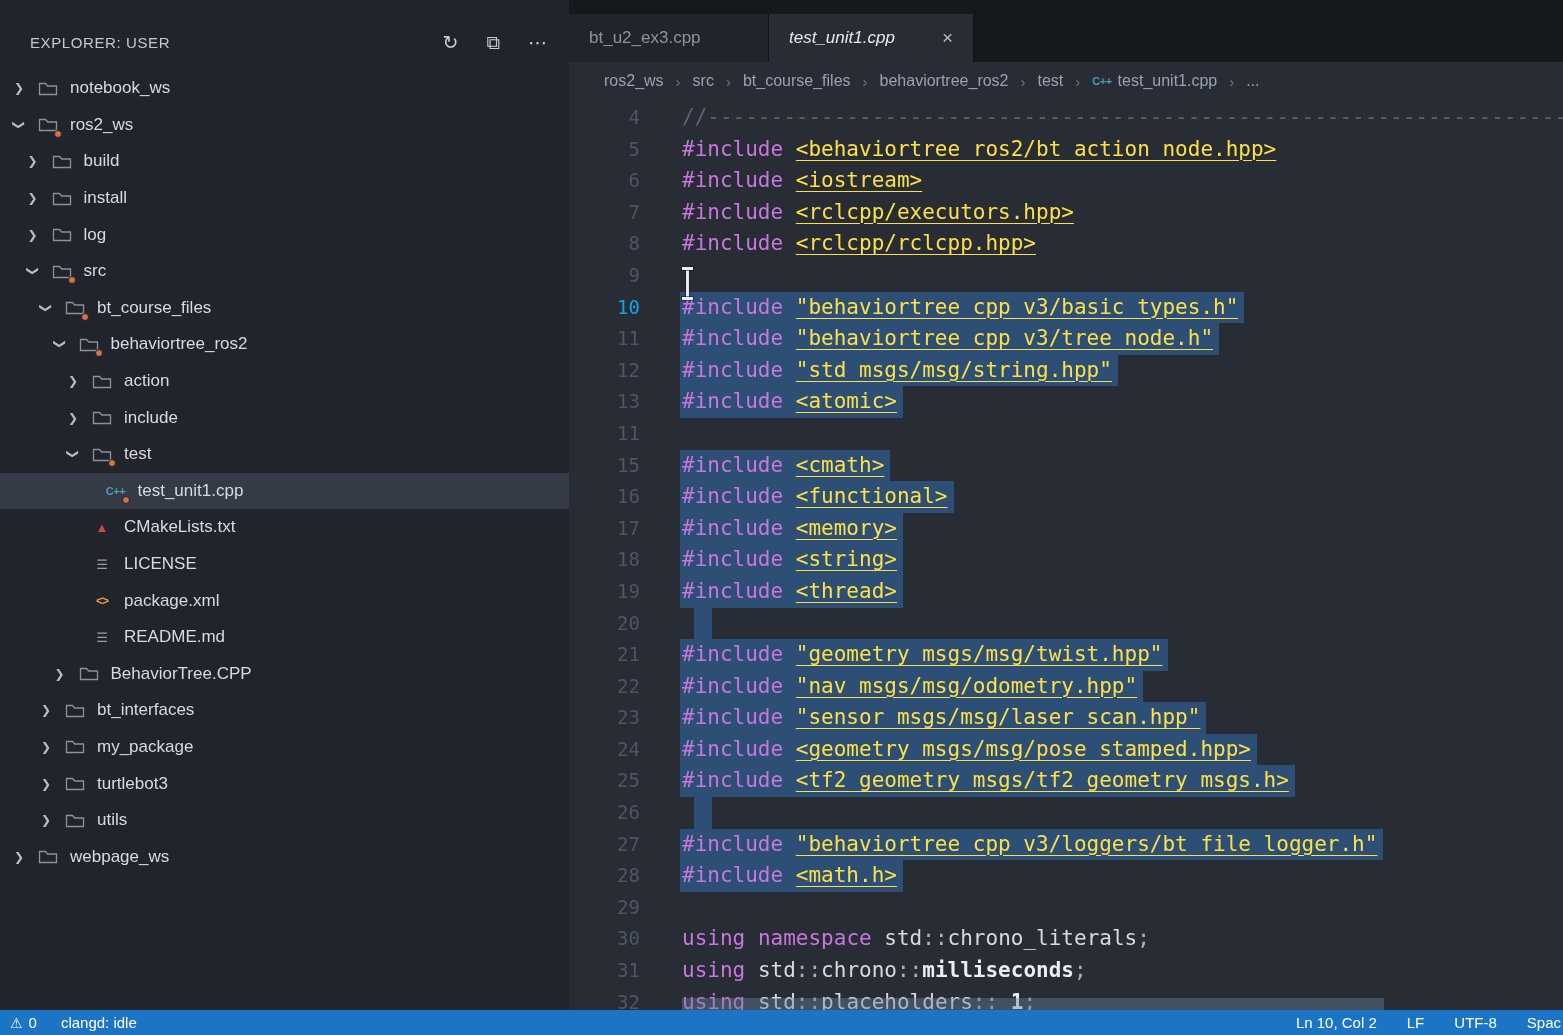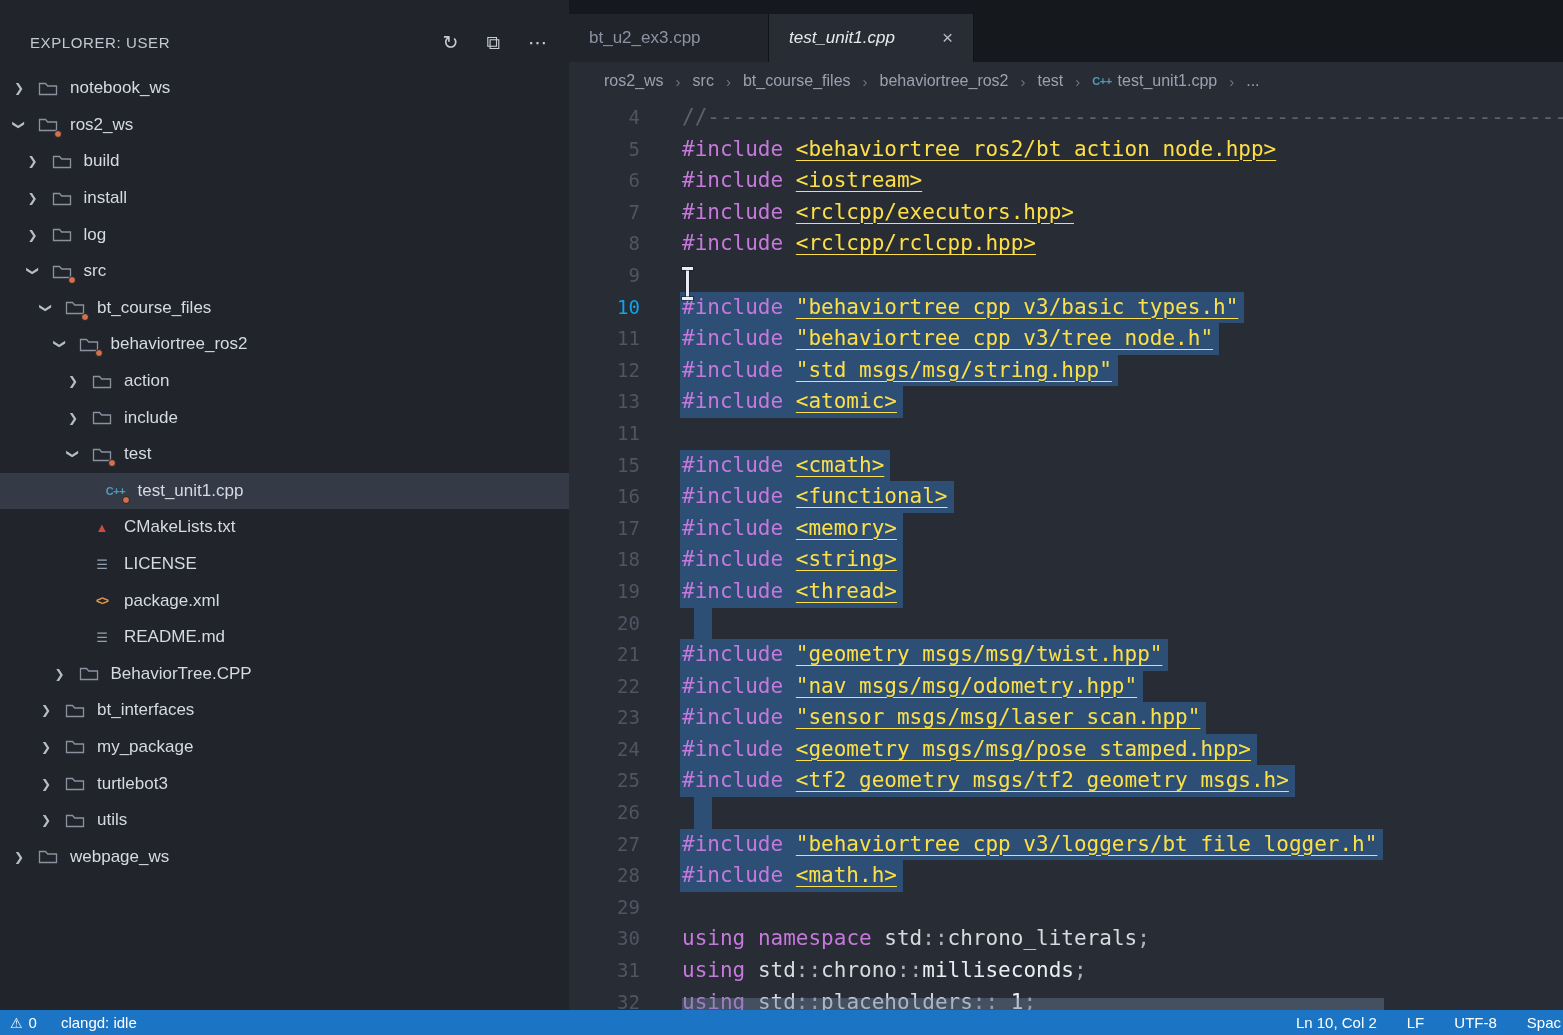--- a/index.html
+++ b/index.html
@@ -90,21 +90,21 @@
     padding:0 6px 0 2px; margin-left:-2px;
   }
   .selstub {
     display:inline-block; width:18px; height:31.6px; background:#2d4f76;
     margin-left:12px;
   }
   .tk-kw { color:#c678dd; }
   .tk-str { color:#fde047; text-decoration:underline; text-decoration-thickness:1px; text-underline-offset:4px; }
   .tk-pl { color:#abb2bf; }
   .tk-id { color:#d7dae0; }
-  .tk-br { color:#e9edf4; font-weight:normal; }
+  .tk-br { color:#e9edf4; font-weight:bold; }
   .tk-cm { color:#5c6370; }
   .hscroll {
     position:absolute; left:113px; width:702px; bottom:0; height:12px;
     background:rgba(108,128,158,.42); cursor:pointer;
   }
   .ibeam {
     position:absolute; left:117px; top:170px; width:3px; height:27px;
     background:#e9ecf2; outline:1px solid rgba(20,24,32,.55); z-index:6;
   }
   .ibeam::before, .ibeam::after {

